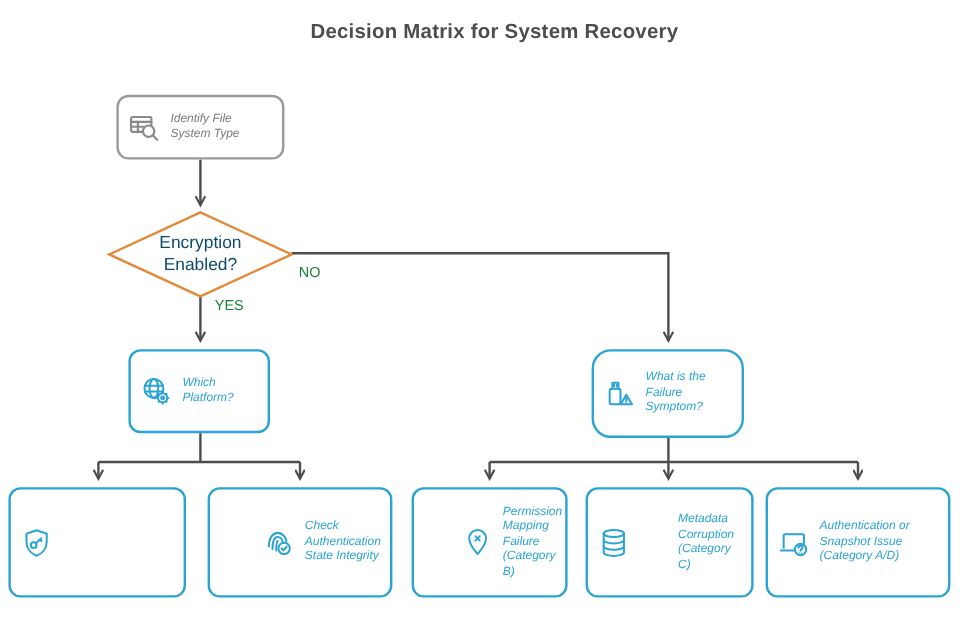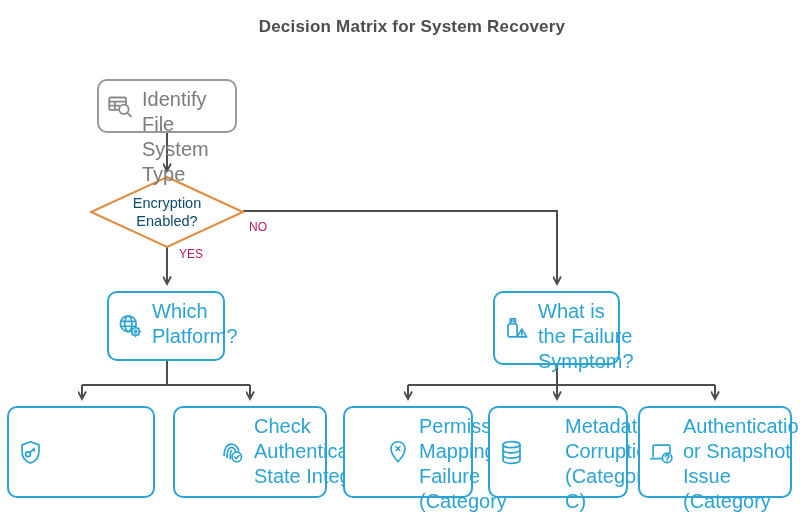--- a/index.html
+++ b/index.html
@@ -8,31 +8,31 @@
     font-family:"Liberation Sans","DejaVu Sans",sans-serif;overflow:hidden;
   }
   .title{
     position:absolute;left:0;top:17px;width:800px;text-align:center;
     font-size:17px;font-weight:bold;color:#4d4d4d;letter-spacing:.2px;padding-left:12px;
   }
   svg.layer{position:absolute;left:0;top:0;width:800px;height:515px;}
   .node{
     position:absolute;box-sizing:border-box;background:#ffffff;
     border:2px solid #2ba3d3;border-radius:10px;
-    display:flex;gap:8px;padding:6px 6px 6px 8px;
-    color:#2ba3d3;font-size:20px;line-height:1.25;
+    display:flex;align-items:center;gap:8px;padding:6px 6px 6px 8px;
+    color:#2ba3d3;font-size:10px;line-height:1.25;font-style:italic;
   }
   .node .ic{flex:0 0 auto;display:flex;align-items:center;}
   .node .lbl{flex:1 1 auto;}
   .node.gray{border-color:#9a9a9a;color:#7b7b7b;}
   .diamond-label{
     position:absolute;left:109px;top:194px;width:116px;text-align:center;
     color:#0c4a6e;font-size:14.5px;line-height:1.25;
   }
-  .edge-label{position:absolute;font-size:12px;color:#be185d;}
+  .edge-label{position:absolute;font-size:12px;color:#15803d;}
   .lbl-yes{left:179px;top:247px;}
   .lbl-no{left:249px;top:220px;}
   .node svg{display:block;}
 </style>
 </head>
 <body>
 
 <div class="title">Decision Matrix for System Recovery</div>
 
 <svg class="layer" viewBox="0 0 800 515">
@@ -99,21 +99,21 @@
         <line x1="13.5" y1="13.5" x2="14.2" y2="14.2"></line>
         <line x1="18.8" y1="18.8" x2="19.5" y2="19.5"></line>
         <line x1="19.5" y1="13.5" x2="18.8" y2="14.2"></line>
         <line x1="14.2" y1="18.8" x2="13.5" y2="19.5"></line>
       </g>
     </svg>
   </span>
   <span class="lbl">Which Platform?</span>
 </div>
 
-<div class="node" style="left:493px;top:291px;width:127px;height:74px;">
+<div class="node" style="left:493px;top:291px;width:127px;height:74px;border-radius:16px;">
   <span class="ic">
     <svg width="27" height="27" viewBox="0 0 24 24" fill="none" stroke="#2ba3d3" stroke-width="1.5" stroke-linecap="round" stroke-linejoin="round">
       <rect x="4.5" y="8" width="8" height="11.5" rx="1.5"></rect>
       <path d="M6.5,8 V3.5 H11 V8"></path>
       <line x1="7.8" y1="5" x2="7.8" y2="6.2"></line>
       <line x1="9.8" y1="5" x2="9.8" y2="6.2"></line>
       <path d="M16.8,12.5 L21,19.5 H12.6 Z"></path>
       <line x1="16.8" y1="15" x2="16.8" y2="17"></line>
       <circle cx="16.8" cy="18.3" r="0.2"></circle>
     </svg>

